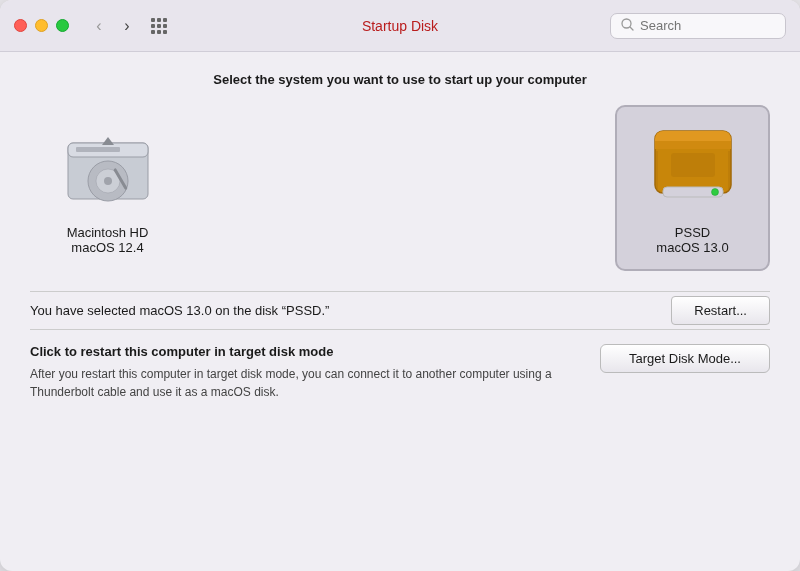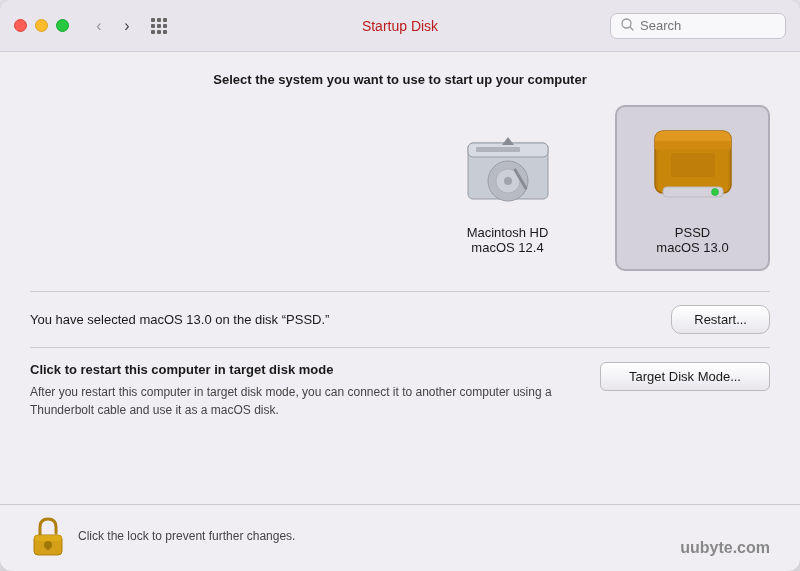--- a/index.html
+++ b/index.html
@@ -141,21 +141,21 @@
     .subtitle {
       text-align: center;
       font-size: 13px;
       font-weight: 600;
       color: #1a1a1a;
       margin-bottom: 18px;
     }
 
     .disk-grid {
       display: flex;
-      justify-content: flex-end;
+      justify-content: space-between;
       gap: 30px;
       margin-bottom: 20px;
     }
 
     .disk-item {
       display: flex;
       flex-direction: column;
       align-items: center;
       padding: 16px 20px 14px 20px;
       border-radius: 10px;
@@ -191,33 +191,33 @@
       color: #1a1a1a;
       text-align: center;
     }
 
     
 
     .status-row {
       display: flex;
       align-items: center;
       justify-content: space-between;
-      padding: 13px 0;
+      padding: 4px 0;
       border-top: 1px solid #ccc;
     }
 
     .status-text {
       font-size: 13px;
       color: #1a1a1a;
     }
 
     .restart-btn {
       background: linear-gradient(to bottom, #ffffff, #e8e6ec);
       border: 1px solid #bbb;
-      border-radius: 10px;
+      border-radius: 4px;
       padding: 6px 22px;
       font-size: 13px;
       color: #1a1a1a;
       cursor: pointer;
       white-space: nowrap;
     }
 
     .divider {
       height: 1px;
       background: #ccc;
@@ -393,30 +393,13 @@
     <div class="target-section">
       <div class="target-left">
         <div class="target-title">Click to restart this computer in target disk mode</div>
         <div class="target-desc">After you restart this computer in target disk mode, you can connect it to another computer
 using a Thunderbolt cable and use it as a macOS disk.</div>
       </div>
       <button class="target-btn">Target Disk Mode...</button>
     </div>
   </div>
 
-  <div class="footer">
-    <div class="lock-icon-wrap">
-      <svg viewBox="0 0 36 44">
-
-        <rect x="4" y="20" width="28" height="20" rx="4" fill="#d4a017" stroke="#b08010" stroke-width="1"></rect>
-
-        <path d="M10 20 L10 12 Q10 4 18 4 Q26 4 26 12 L26 18" fill="none" stroke="#b08010" stroke-width="3" stroke-linecap="round"></path>
-
-        <circle cx="18" cy="30" r="4" fill="#a07808"></circle>
-        <rect x="16.5" y="30" width="3" height="5" rx="1" fill="#a07808"></rect>
-
-        <rect x="4" y="20" width="28" height="6" rx="4" fill="#e8b820" opacity="0.5"></rect>
-      </svg>
-    </div>
-    <span class="footer-text">Click the lock to prevent further changes.</span>
-    <span class="watermark">uubyte.com</span>
-  </div>
 </div>
 
 </body></html>

